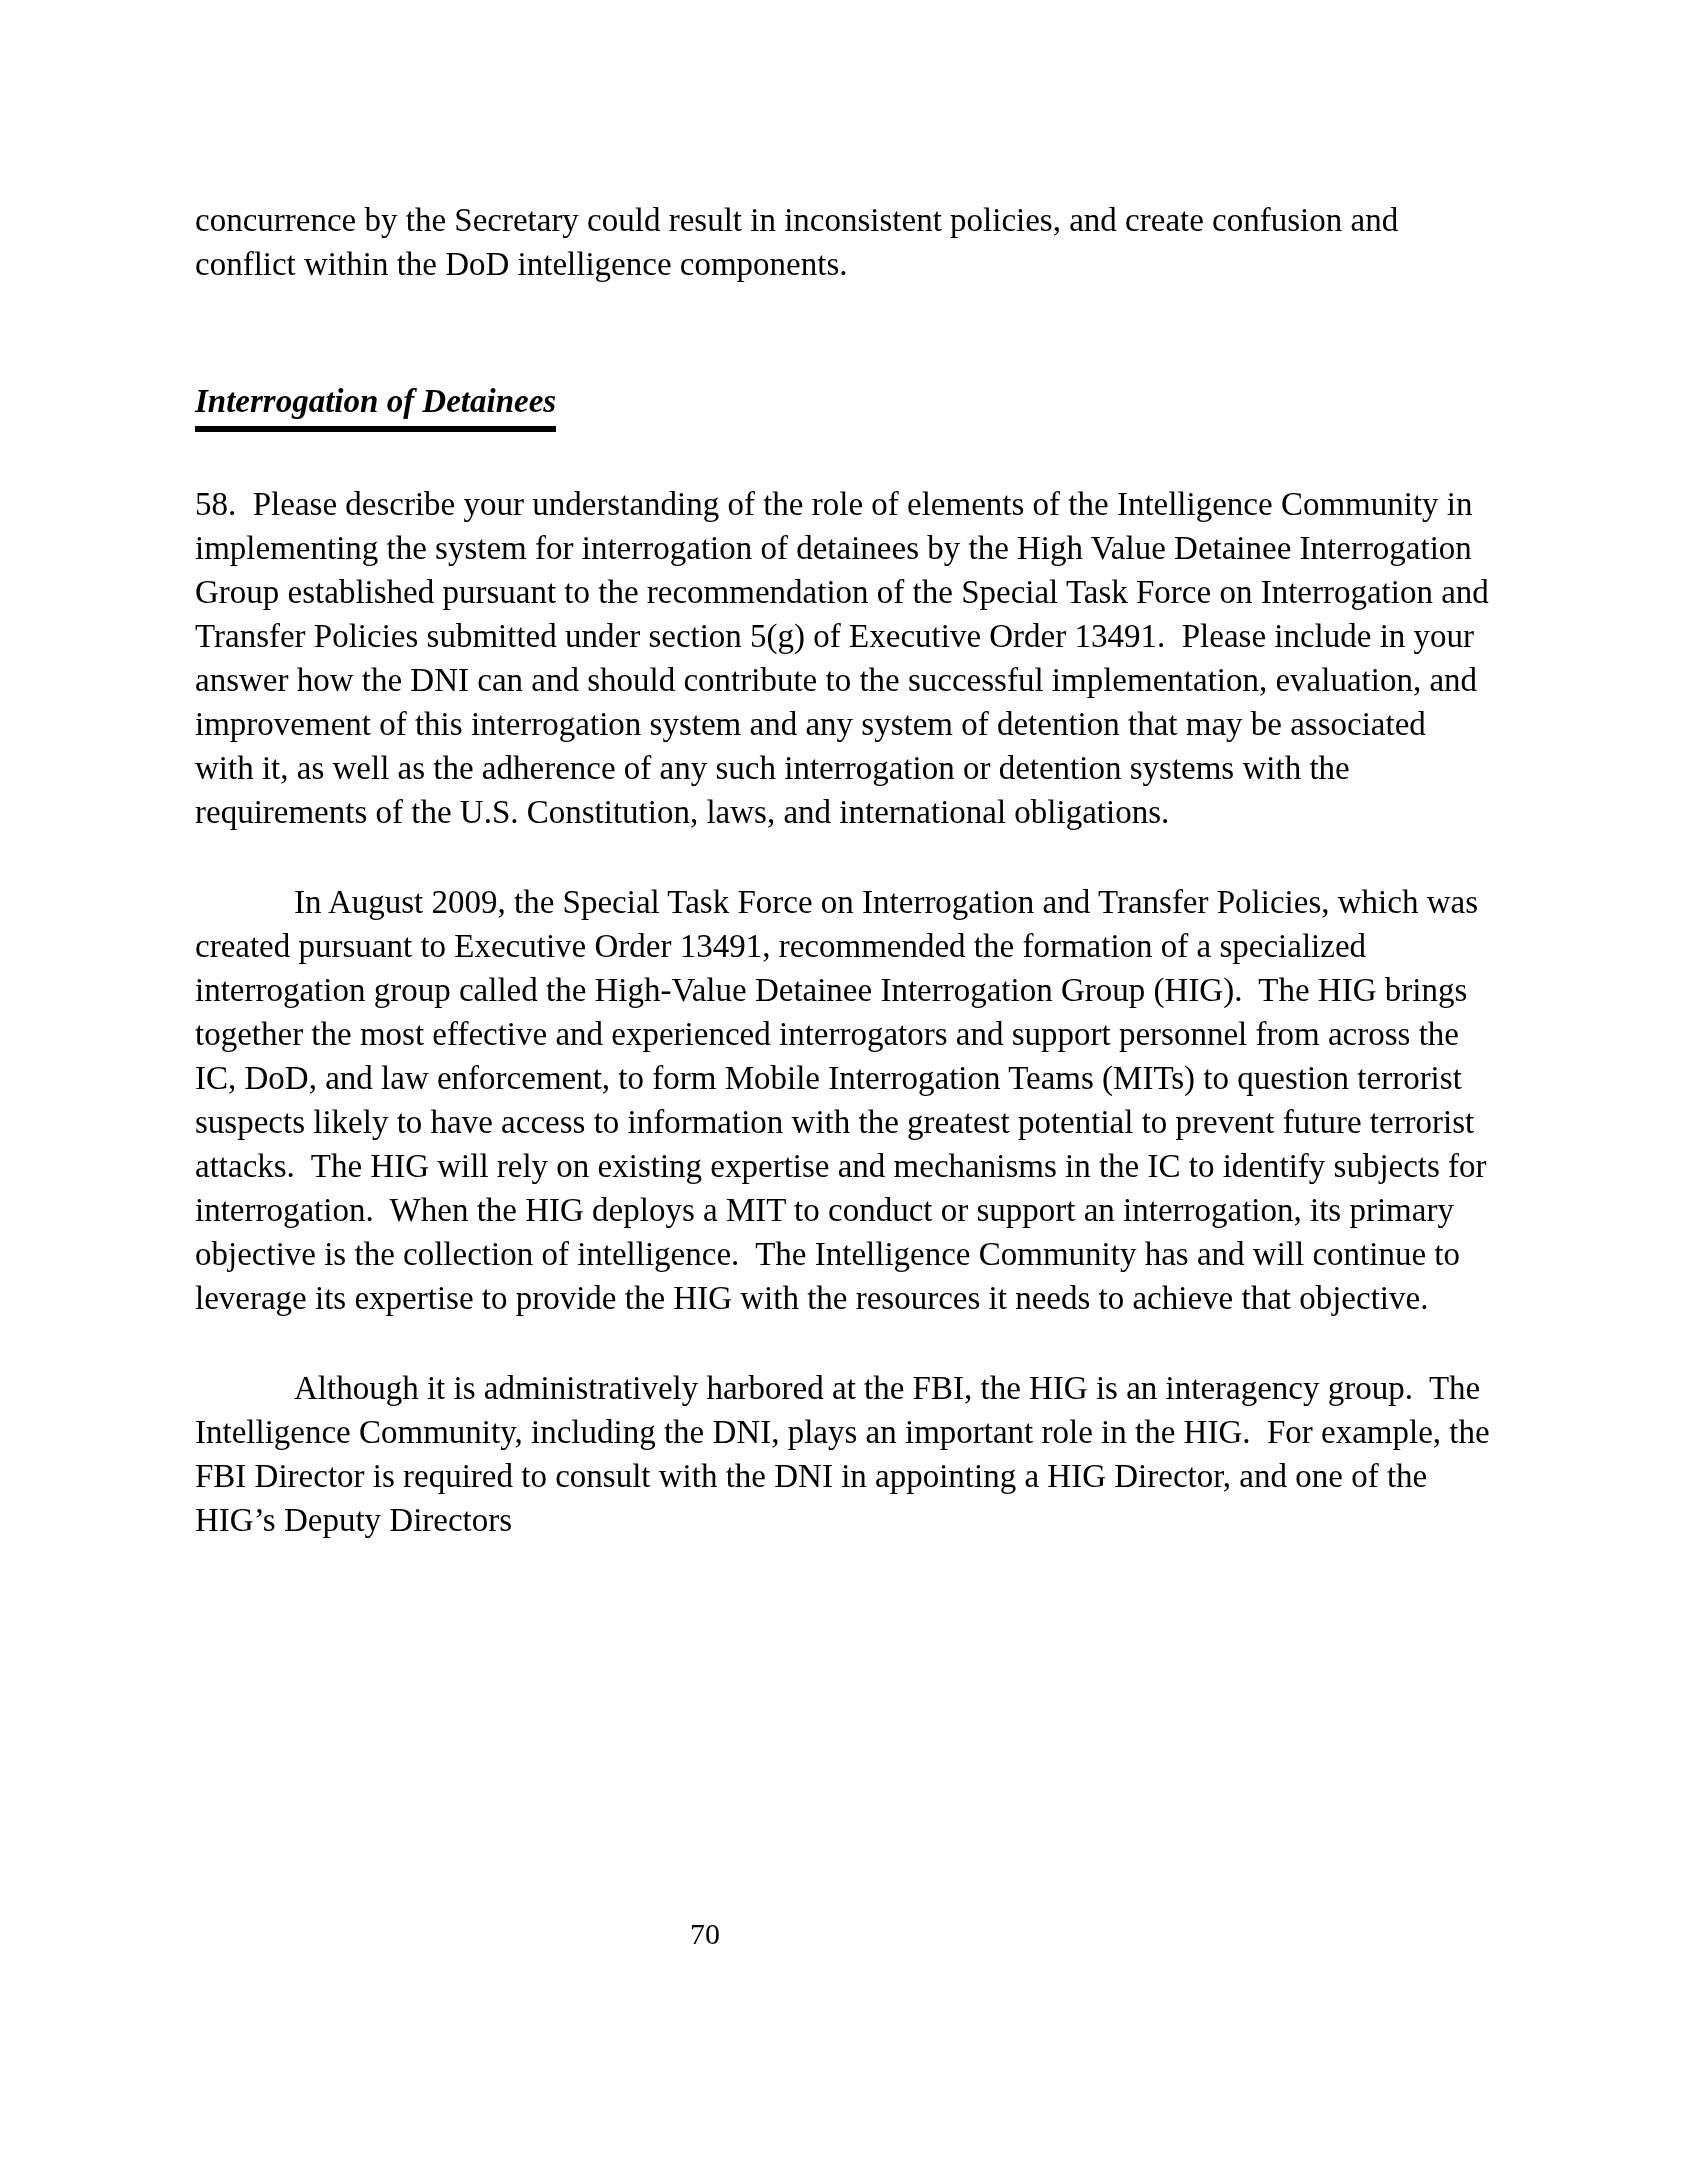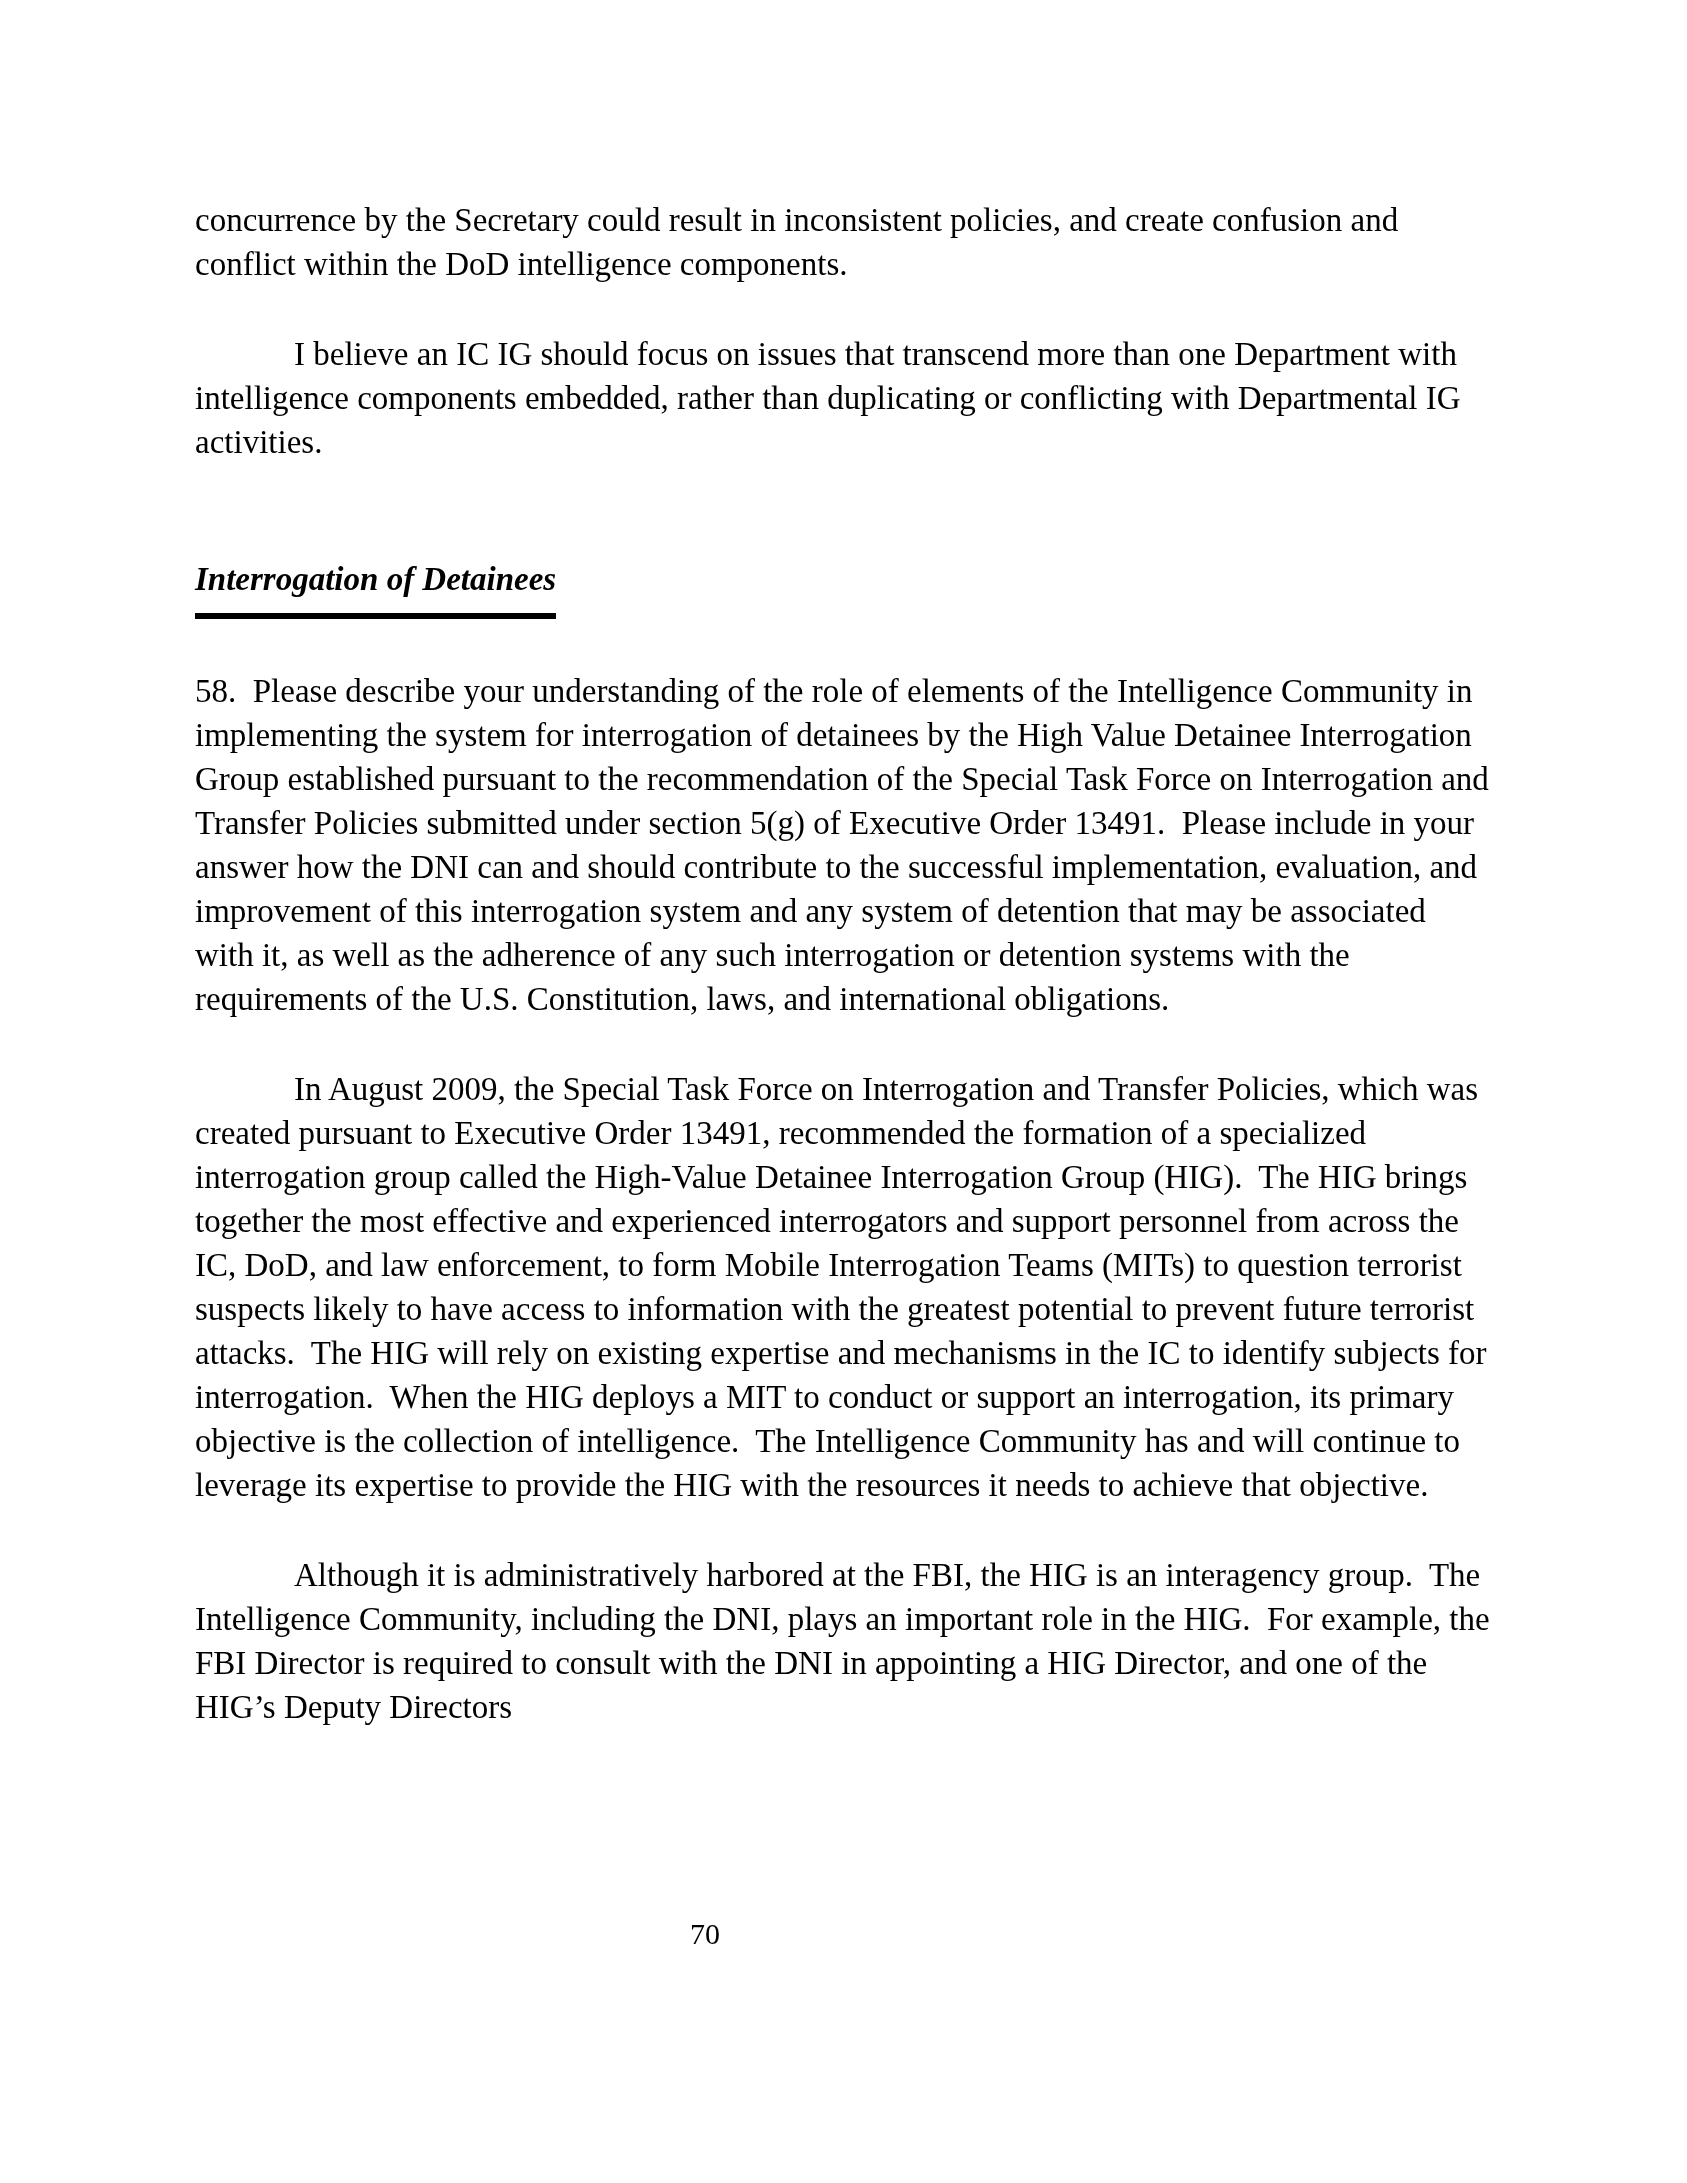--- a/index.html
+++ b/index.html
@@ -36,41 +36,40 @@
   .section-heading {
     font-size: 33px;
     line-height: 44px;
     font-weight: bold;
     font-style: italic;
     margin: 93px 0 50px 0;
   }
   .section-heading .heading-text {
     display: inline-block;
     border-bottom: 6px solid #000000;
-    padding-bottom: 12px;
+    padding-bottom: 3px;
   }
   .page-footer {
     position: absolute;
     top: 1915px;
     left: 0;
     width: 1410px;
     text-align: center;
     font-size: 30px;
     line-height: 37px;
   }
 </style>
 </head>
 <body>
 
 <div class="page">
   <div class="content">
 
     <p class="para">concurrence by the Secretary could result in inconsistent policies, and create confusion and conflict within the DoD intelligence components.</p>
 
-    <p class="para indent">I believe an IC IG should focus on issues that transcend more than one Department with intelligence components embedded, rather than duplicating or conflicting with Departmental IG activities.</p>
 
     <h2 class="section-heading">
       <span class="heading-text">Interrogation of Detainees</span>
     </h2>
 
     <p class="para">58.  Please describe your understanding of the role of elements of the Intelligence Community in implementing the system for interrogation of detainees by the High Value Detainee Interrogation Group established pursuant to the recommendation of the Special Task Force on Interrogation and Transfer Policies submitted under section 5(g) of Executive Order 13491.  Please include in your answer how the DNI can and should contribute to the successful implementation, evaluation, and improvement of this interrogation system and any system of detention that may be associated with it, as well as the adherence of any such interrogation or detention systems with the requirements of the U.S. Constitution, laws, and international obligations.</p>
 
     <p class="para indent">In August 2009, the Special Task Force on Interrogation and Transfer Policies, which was created pursuant to Executive Order 13491, recommended the formation of a specialized interrogation group called the High-Value Detainee Interrogation Group (HIG).  The HIG brings together the most effective and experienced interrogators and support personnel from across the IC, DoD, and law enforcement, to form Mobile Interrogation Teams (MITs) to question terrorist suspects likely to have access to information with the greatest potential to prevent future terrorist attacks.  The HIG will rely on existing expertise and mechanisms in the IC to identify subjects for interrogation.  When the HIG deploys a MIT to conduct or support an interrogation, its primary objective is the collection of intelligence.  The Intelligence Community has and will continue to leverage its expertise to provide the HIG with the resources it needs to achieve that objective.</p>
 
     <p class="para indent">Although it is administratively harbored at the FBI, the HIG is an interagency group.  The Intelligence Community, including the DNI, plays an important role in the HIG.  For example, the FBI Director is required to consult with the DNI in appointing a HIG Director, and one of the HIG’s Deputy Directors</p>

